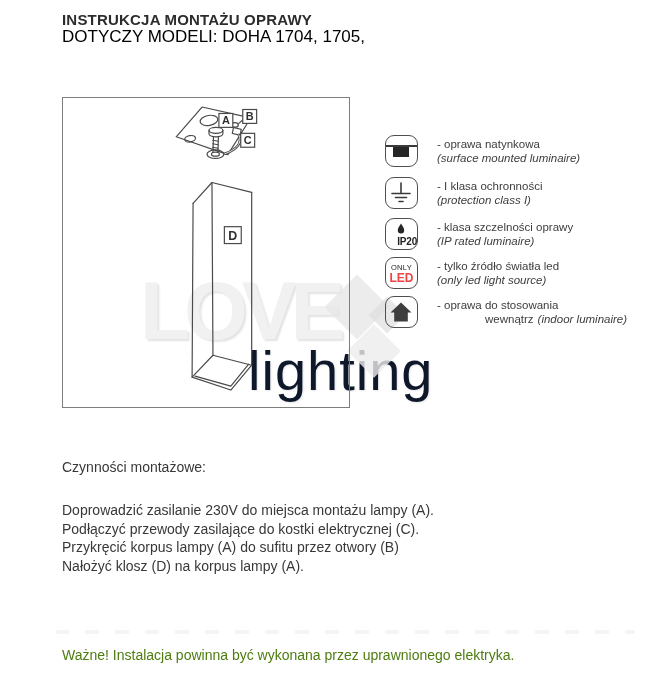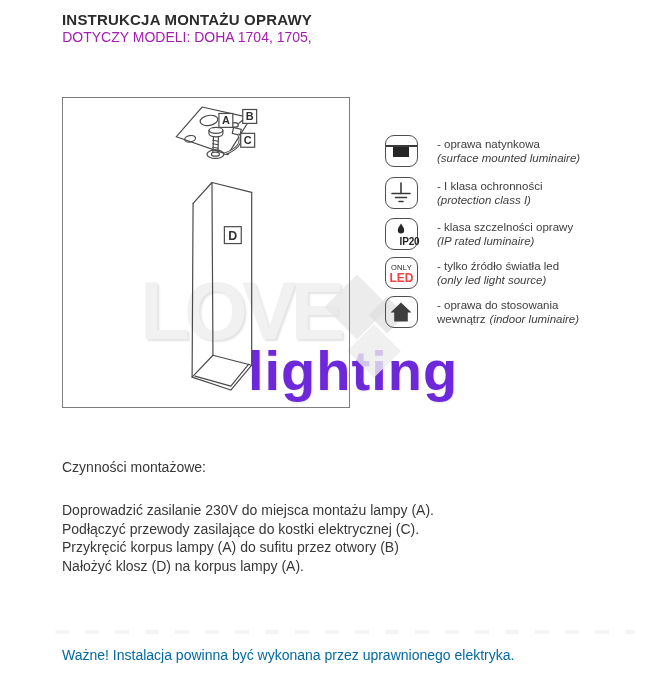--- a/index.html
+++ b/index.html
@@ -7,31 +7,31 @@
   body {
     width:650px; height:677px; background:#ffffff;
     font-family:"Liberation Sans","DejaVu Sans",sans-serif;
     color:#3a3a3a; position:relative; overflow:hidden;
   }
   .page { position:absolute; inset:0; }
 
   
   .header { position:absolute; left:62px; top:10px; z-index:3; }
   .title { margin:0; font-size:15px; font-weight:bold; color:#2c2c2c; letter-spacing:.2px; line-height:19px; }
-  .models { font-size:14px; line-height:16px; color:#a21caf; white-space:pre-wrap;text-align:center; }
+  .models { font-size:17px; line-height:16px; color:#000000; white-space:pre-wrap;text-align:center; }
 
   
   .watermark { position:absolute; inset:0; z-index:1; pointer-events:none; }
   .wm-love {
     position:absolute; left:140px; top:264px; font-size:82px; font-weight:bold;
     color:#f1f1f1; letter-spacing:-6px; text-shadow:2px 2px 2px #e4e4e4;
   }
   .wm-lighting {
-    position:absolute; left:248px; top:338px; font-size:56px; font-weight:700;
-    color:#6d28d9; letter-spacing:1px; text-shadow:1px 1px 2px #e6e6e6;
+    position:absolute; left:248px; top:338px; font-size:56px; font-weight:400;
+    color:#0f172a; letter-spacing:1px; text-shadow:1px 1px 2px #e6e6e6;
   }
   .wm-diamond { position:absolute; transform:rotate(45deg); }
   .wm-d1 { left:334px; top:284px; width:46px; height:46px; background:#e6e6e6; opacity:.75; }
   .wm-d2 { left:355px; top:332px; width:38px; height:38px; background:#ececec; opacity:.8; }
   .wm-d3 { left:374px; top:302px; width:26px; height:26px; background:#dedede; opacity:.7; }
 
   
   .diagram {
     position:absolute; left:62px; top:97px; width:288px; height:311px;
     border:1px solid #7d7d7d; z-index:2; background:transparent;
@@ -48,46 +48,46 @@
   
   .legend { position:absolute; left:385px; top:135px; width:250px; height:210px; z-index:3; }
   .legend-row { position:absolute; left:0; height:36px; width:250px; }
   .icon-box {
     position:absolute; left:0; top:0; width:33px; height:32px;
     border:1.5px solid #4f4f4f; border-radius:9px; background:transparent;
   }
   .ceil-line { position:absolute; top:9px; left:0; right:0; height:1.6px; background:#3a3a3a; }
   .fixture-block { position:absolute; top:10.5px; left:7px; width:16px; height:10px; background:#262626; }
   .icon-svg { position:absolute; left:0; top:0; width:30px; height:29px; }
-  .ip20-text { position:absolute; bottom:2px; left:0; width:100%; text-align:center;
-               font-size:10px; font-weight:bold; color:#222222; letter-spacing:-.2px;margin-left:8px; }
+  .ip20-text { position:absolute; bottom:2px; left:0; width:100%; text-align:right;
+               font-size:10px; font-weight:bold; color:#222222; letter-spacing:-.2px; }
   .only { position:absolute; top:4.5px; left:0; width:100%; text-align:center;
           font-size:7.5px; font-weight:normal; color:#222; letter-spacing:.3px; }
   .led  { position:absolute; bottom:3px; left:0; width:100%; text-align:center;
           font-size:12px; font-weight:bold; color:#ef4444; }
   .legend-text { position:absolute; left:52px; top:2px; font-size:11.5px; line-height:14px;
                  color:#3d3d3d; white-space:nowrap; }
   .legend-text .pl { display:block; }
   .legend-text .en { display:block; font-style:italic; }
   .legend-text .pl-wrap { display:block; }
-  .legend-text .pl2 { margin-right:4px; }
+  .legend-text .pl2 { margin-right:4px;margin-left:48px; }
   .legend-text .en-inline { font-style:italic; }
 
   
   .instructions { position:absolute; left:62px; top:458px; z-index:3; }
   .inst-heading { font-size:14px; line-height:18px; color:#383838; }
   .steps { margin-top:25px; font-size:14px; line-height:18.6px; color:#383838; }
 
   
   .ghost-line {
     position:absolute; left:55px; top:630px; width:580px; height:4px; z-index:1;
     background:repeating-linear-gradient(90deg,#ececec 0 14px,rgba(255,255,255,0) 14px 30px);
     opacity:.55; border-radius:2px;
   }
-  .warning { position:absolute; left:62px; top:647px; font-size:14px; color:#0369a1; z-index:3; }
+  .warning { position:absolute; left:62px; top:647px; font-size:14px; color:#4d7c0f; z-index:3; }
 </style>
 </head>
 <body>
 
 <div class="page">
 
   <div class="watermark">
     <span class="wm-love">LOVE</span>
     <span class="wm-lighting">lighting</span>
     <div class="wm-diamond wm-d1"></div>

